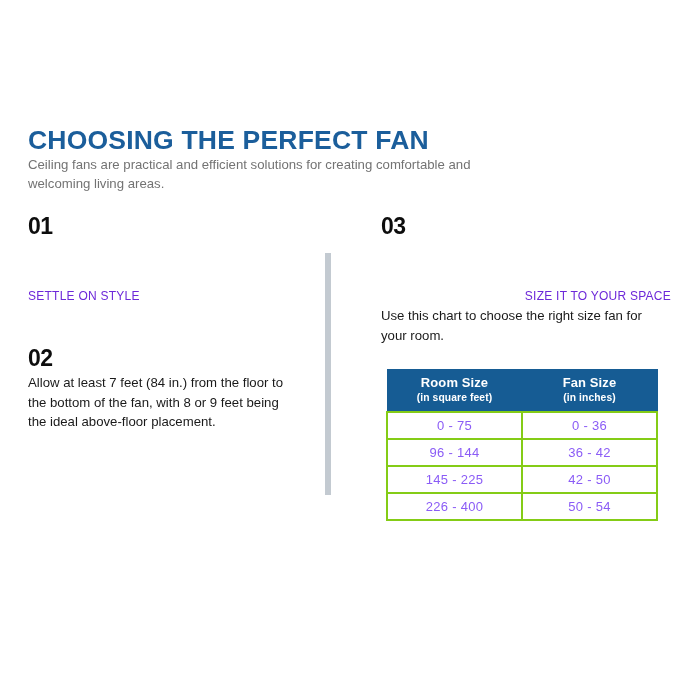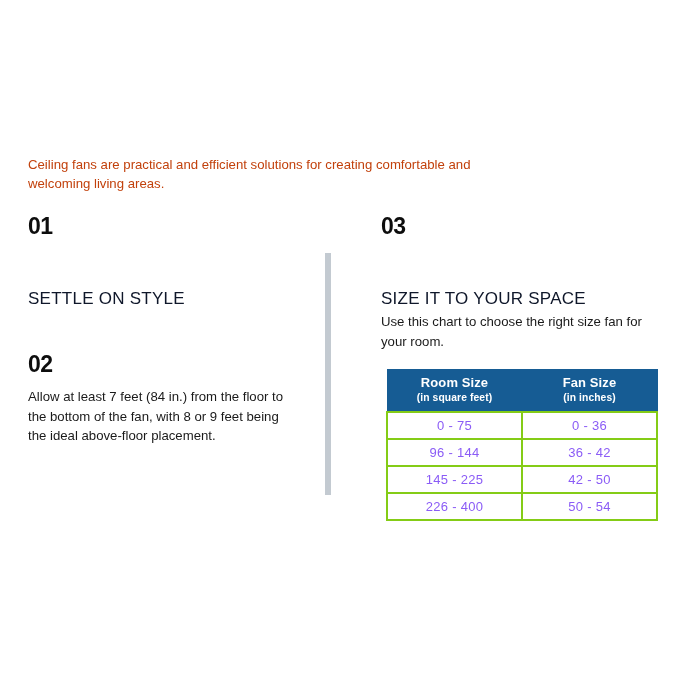--- a/index.html
+++ b/index.html
@@ -33,21 +33,21 @@
     line-height: 1.1;
     white-space: nowrap;
   }
   .subtitle {
     position: absolute;
     left: 28px;
     top: 143px;
     width: 470px;
     font-size: 13.2px;
     line-height: 1.42;
-    color: #c2410c;
+    color: #737373;
   }
 
   
   .col-left {
     position: absolute;
     left: 28px;
     top: 215px;
     width: 270px;
   }
   .col-right {
@@ -68,42 +68,42 @@
 
   .step-num {
     font-size: 23px;
     font-weight: bold;
     color: #0d0d0d;
     letter-spacing: -0.5px;
     line-height: 1;
     margin: 0;
   }
   .step-head {
-    font-size: 17px;
-    color: #0f172a;
+    font-size: 12px;
+    color: #6d28d9;
     letter-spacing: 0.25px;
     margin: 0;
     line-height: 1.2;
   }
   .step-body {
     font-size: 13.2px;
     line-height: 1.45;
     color: #1a1a1a;
     margin: 0;
   }
 
   .block-01 .step-num { margin-bottom: 0px; }
   .block-01 .step-head { margin-top: 51px; }
   .block-01 .step-body { margin-top: 3px; }
 
   .block-02 { margin-top: 44px; }
   .block-02 .step-head { margin-top: 51px; }
-  .block-02 .step-body { margin-top: 11px; }
-
-  .block-03 .step-head { margin-top: 51px; }
+  .block-02 .step-body { margin-top: 3px; }
+
+  .block-03 .step-head { margin-top: 51px; text-align: right; }
   .block-03 .step-body { margin-top: 3px; }
 
   
   .size-table {
     position: absolute;
     left: 386px;
     top: 369px;
     width: 272px;
     border-collapse: collapse;
     table-layout: fixed;
@@ -136,20 +136,21 @@
     border: 2px solid #84cc16;
     letter-spacing: 0.3px;
     margin-top: 26px;
   }
 </style>
 </head>
 <body>
 
 <div class="page">
 
+  <h1 class="title">CHOOSING THE PERFECT FAN</h1>
   <p class="subtitle">Ceiling fans are practical and efficient solutions for creating comfortable and welcoming living areas.</p>
 
   <div class="divider"></div>
 
   <div class="col-left">
 
     <div class="block-01">
       <p class="step-num">01</p>
       <p class="step-head">SETTLE ON STYLE</p>
     </div>

